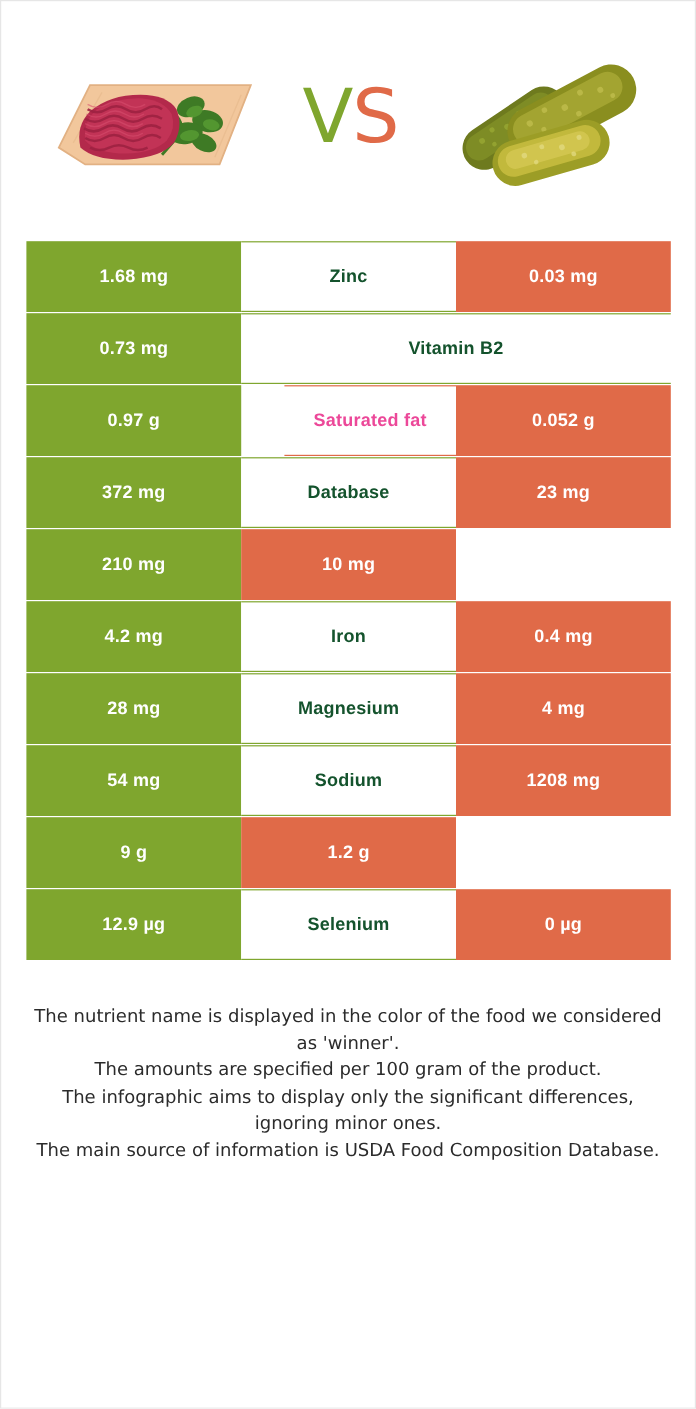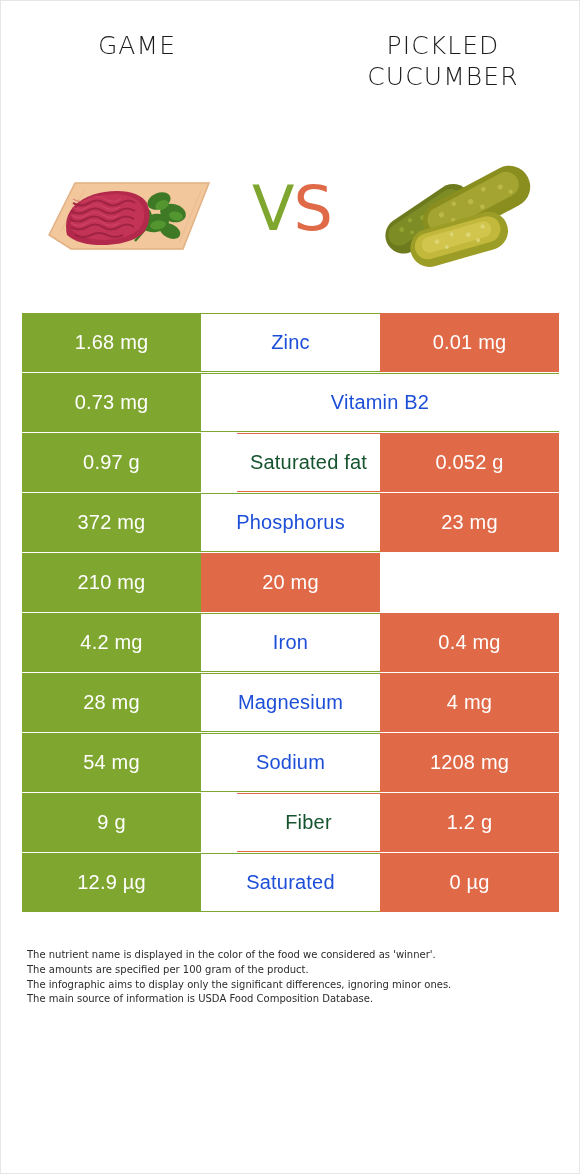--- a/index.html
+++ b/index.html
@@ -79,78 +79,69 @@
   }
   .row {
     display: flex;
     height: 59px;
     margin-bottom: 1px;
   }
   .cell {
     display: flex;
     align-items: center;
     justify-content: center;
-    font-size: 20px;
-    font-weight: normal;
+    font-size: 15px;
+    font-weight: bold;
     letter-spacing: .2px;
     text-align: center;
   }
   .cell-left {
     flex: 0 0 179px;
     background: #7FA62E;
     color: #ffffff;
   }
   .cell-right {
     flex: 0 0 179px;
     background: #E06A48;
     color: #ffffff;
   }
   .cell-mid {
     flex: 1 1 auto;
     background: #ffffff;
     border-top: 1px solid transparent;
     border-bottom: 1px solid transparent;
   }
   .cell-mid.win-green {
-    color: #1d4ed8;
+    color: #14532d;
     border-top-color: #7FA62E;
     border-bottom-color: #7FA62E;
   }
   .cell-mid.win-orange {
-    color: #14532d;
+    color: #ec4899;
     border-top-color: #E06A48;
     border-bottom-color: #E06A48;
     margin-left: 36px;
   }
 
   
   .footnote {
     margin: 36px 26px 0 26px;
-    text-align: left;
+    text-align: center;
     font-family: "DejaVu Sans", sans-serif;
-    font-size: 10px;
+    font-size: 15px;
     line-height: 1.48;
     color: #2b2b2b;
   }
   .footnote p { margin: 0; }
 </style>
 </head>
 <body>
 
 <div id="page">
 
-  <div class="header">
-    <div class="header-col">
-      <div class="food-title">Game</div>
-    </div>
-    <div class="header-gap"></div>
-    <div class="header-col">
-      <div class="food-title">Pickled cucumber</div>
-    </div>
-  </div>
 
   <div class="hero">
 
     <div class="hero-img-wrap">
       <svg width="200" height="140" viewBox="0 0 200 140">
 
         <path d="M18 96 L44 44 L178 44 L152 110 L40 110 Z" fill="#F2C79C"></path>
         <path d="M18 96 L44 44 L178 44 L152 110 L40 110 Z" fill="none" stroke="#E2B183" stroke-width="1.5"></path>
         <path d="M30 92 L54 50" stroke="#E8BB8E" stroke-width="1.2" opacity=".7"></path>
         <path d="M148 104 L170 52" stroke="#E8BB8E" stroke-width="1.2" opacity=".7"></path>
@@ -242,43 +233,43 @@
       </svg>
     </div>
 
   </div>
 
   <div class="table">
 
     <div class="row">
       <div class="cell cell-left">1.68 mg</div>
       <div class="cell cell-mid win-green">Zinc</div>
-      <div class="cell cell-right">0.01 mg</div>
+      <div class="cell cell-right">0.03 mg</div>
     </div>
 
     <div class="row">
       <div class="cell cell-left">0.73 mg</div>
       <div class="cell cell-mid win-green">Vitamin B2</div>
     </div>
 
     <div class="row">
       <div class="cell cell-left">0.97 g</div>
       <div class="cell cell-mid win-orange">Saturated fat</div>
       <div class="cell cell-right">0.052 g</div>
     </div>
 
     <div class="row">
       <div class="cell cell-left">372 mg</div>
-      <div class="cell cell-mid win-green">Phosphorus</div>
+      <div class="cell cell-mid win-green">Database</div>
       <div class="cell cell-right">23 mg</div>
     </div>
 
     <div class="row">
       <div class="cell cell-left">210 mg</div>
-      <div class="cell cell-right">20 mg</div>
+      <div class="cell cell-right">10 mg</div>
     </div>
 
     <div class="row">
       <div class="cell cell-left">4.2 mg</div>
       <div class="cell cell-mid win-green">Iron</div>
       <div class="cell cell-right">0.4 mg</div>
     </div>
 
     <div class="row">
       <div class="cell cell-left">28 mg</div>
@@ -287,27 +278,26 @@
     </div>
 
     <div class="row">
       <div class="cell cell-left">54 mg</div>
       <div class="cell cell-mid win-green">Sodium</div>
       <div class="cell cell-right">1208 mg</div>
     </div>
 
     <div class="row">
       <div class="cell cell-left">9 g</div>
-      <div class="cell cell-mid win-orange">Fiber</div>
       <div class="cell cell-right">1.2 g</div>
     </div>
 
     <div class="row">
       <div class="cell cell-left">12.9 µg</div>
-      <div class="cell cell-mid win-green">Saturated</div>
+      <div class="cell cell-mid win-green">Selenium</div>
       <div class="cell cell-right">0 µg</div>
     </div>
 
   </div>
 
   <div class="footnote">
     <p>The nutrient name is displayed in the color of the food we considered as 'winner'.</p>
     <p>The amounts are specified per 100 gram of the product.</p>
     <p>The infographic aims to display only the significant differences, ignoring minor ones.</p>
     <p>The main source of information is USDA Food Composition Database.</p>

